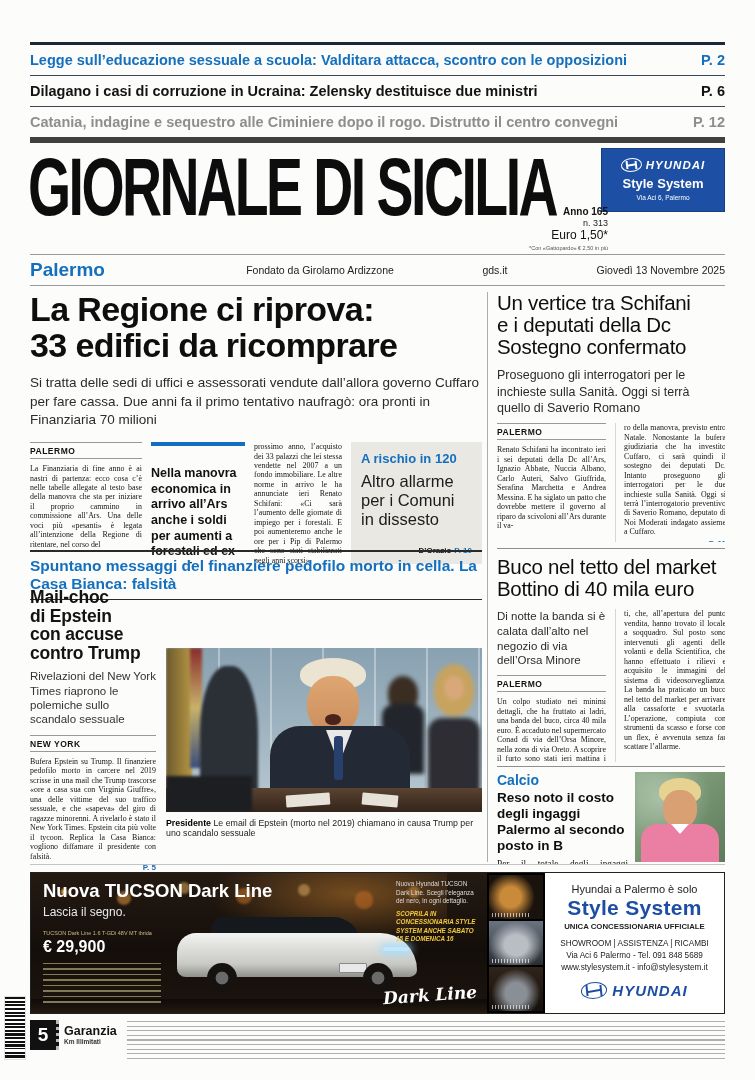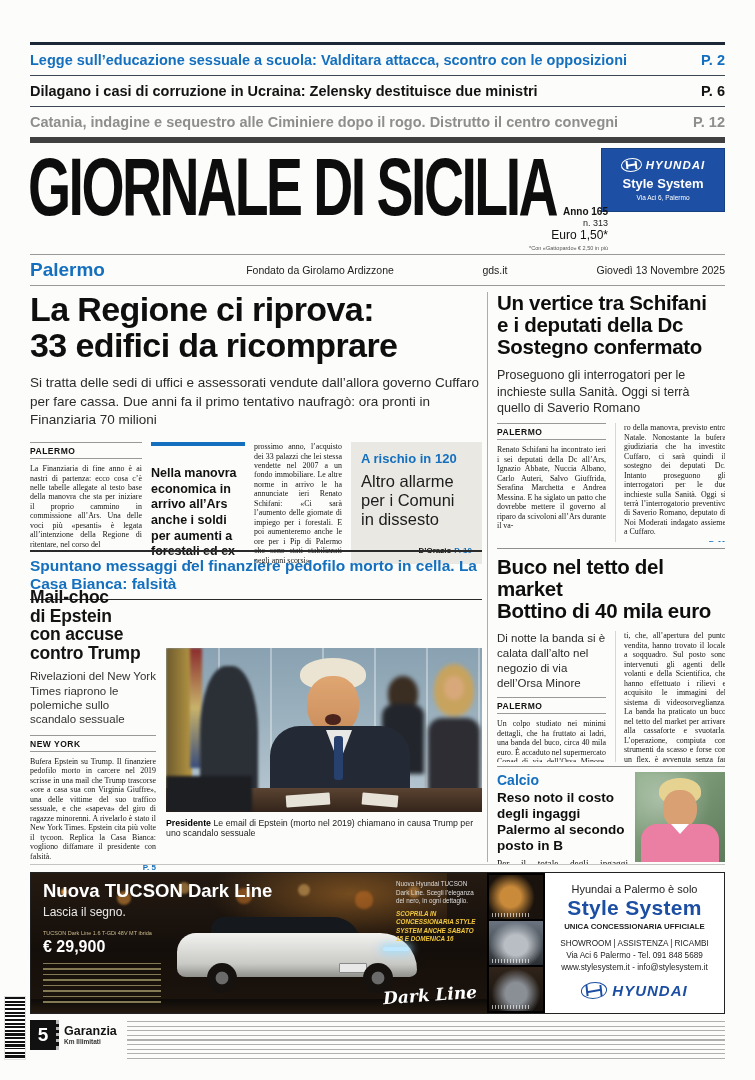--- a/index.html
+++ b/index.html
@@ -115,21 +115,21 @@
       transform:rotate(-4deg);border-radius:1px;}
   .ph-paper.p2{left:196px;transform:rotate(5deg);width:36px;}
   .ph-corner{position:absolute;left:0;bottom:0;width:86px;height:36px;background:#1c1e22;
       filter:blur(1.5px);}
   .ep-caption{position:absolute;left:136px;top:230px;width:316px;font-size:8.8px;color:#222;}
   .ep-caption b{font-weight:bold;color:#000;}
 
   
   .vrule{position:absolute;left:487px;top:292px;width:1px;height:570px;background:#adadad;}
   .rsec{position:absolute;left:497px;width:228px;overflow:hidden;}
-  .r-h{font-size:20.5px;line-height:1.08;font-weight:bold;letter-spacing:-.3px;color:#0e0e0e;}
+  .r-h{font-size:20.5px;line-height:1.08;font-weight:normal;letter-spacing:-.3px;color:#0e0e0e;}
   .r-sub{margin-top:9px;font-size:12.5px;line-height:1.3;color:#2b2b2b;}
   .r-cols{margin-top:7px;display:flex;gap:9px;}
   .r-col{width:109px;flex:0 0 auto;}
   .r-col.sep{border-left:1px solid #d6d6d6;padding-left:8px;width:102px;}
   .r-page{text-align:right;font-size:8px;margin-top:2px;}
   .hrule{position:absolute;left:497px;width:228px;height:1px;background:#8f8f8f;}
   .m-sub{font-size:11.5px;line-height:1.28;color:#2b2b2b;margin-bottom:7px;}
 
   
   #calcio{position:absolute;left:497px;top:772px;width:228px;height:93px;overflow:hidden;}

